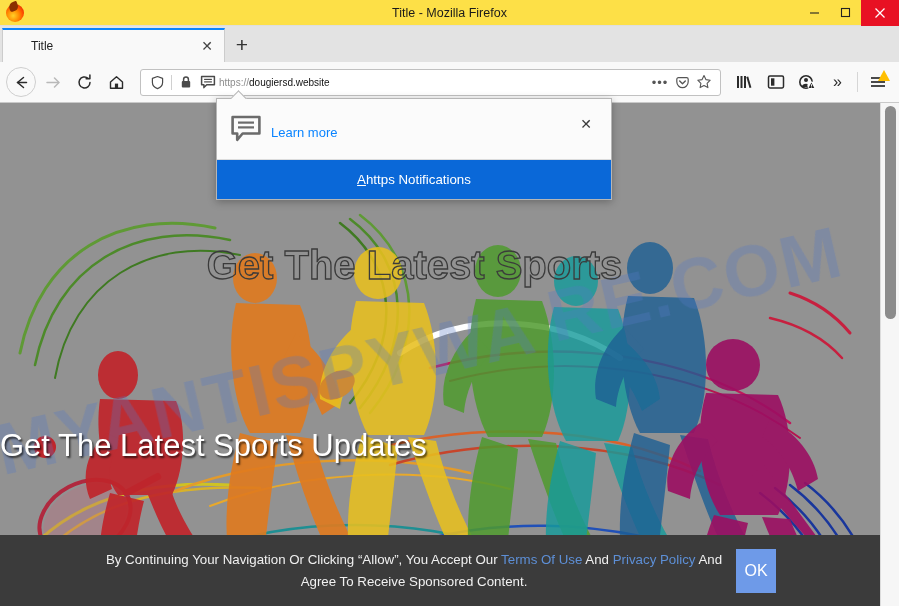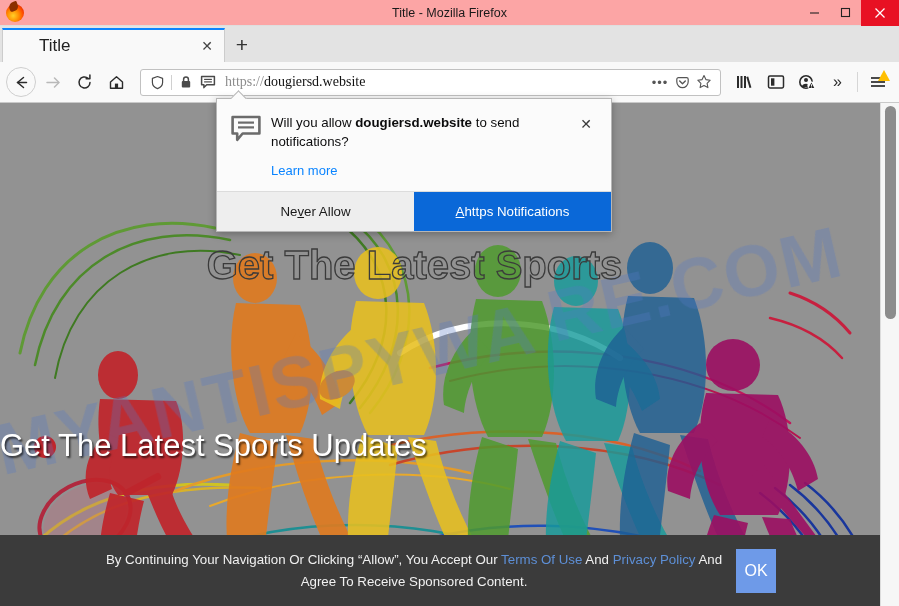--- a/index.html
+++ b/index.html
@@ -8,21 +8,21 @@
     overflow: hidden;
     font-family: "Liberation Sans", sans-serif;
     background: #f0f0f0;
   }
 
   .window { position: relative; width: 899px; height: 606px; background: #fff; }
 
   
   .titlebar {
     position: absolute; top: 0; left: 0; width: 899px; height: 26px;
-    background: #fca5a5;
+    background: #fde047;
     border-bottom: 1px solid #dedede;
     display: flex; align-items: center;
   }
   .ff-logo {
     width: 18px; height: 18px; margin-left: 6px;
     border-radius: 50%;
     background: radial-gradient(circle at 40% 65%, #ffd028 0%, #ff8a00 38%, #ff4d00 62%, #d62b00 85%);
     position: relative; flex: 0 0 auto;
   }
   .ff-logo::after{
@@ -47,21 +47,21 @@
     display: flex; align-items: flex-end;
   }
   .tab {
     position: relative;
     width: 223px; height: 34px; margin-left: 2px;
     background: #f9f9f9;
     display: flex; align-items: center;
     border-top: 2px solid #0a84ff;
     border-left: 1px solid #ccc; border-right: 1px solid #ccc;
   }
-  .tab-label { font-size: 17px; color: #222; margin-left: 36px; flex: 1; }
+  .tab-label { font-size: 12px; color: #222; margin-left: 28px; flex: 1; }
   .tab-close {
     width: 22px; height: 22px; margin-right: 6px;
     display: flex; align-items: center; justify-content: center;
     font-size: 14px; color: #444;
   }
   .newtab {
     width: 34px; height: 34px; display: flex; align-items: center; justify-content: center;
     font-size: 21px; color: #333; font-weight: 300;
   }
 
@@ -78,21 +78,21 @@
   .navbtn.back { border: 1px solid #cfcfcf; border-radius: 50%; width: 30px; height: 30px; }
   .navbtn.fwd { color: #b9b9b9; }
 
   .urlbar {
     flex: 1; height: 27px; margin: 0 8px;
     background: #fff; border: 1px solid #c1c1c1; border-radius: 3px;
     display: flex; align-items: center; padding: 0 5px;
   }
   .ub-icon { width: 22px; height: 22px; display: flex; align-items: center; justify-content: center; color: #4a4a4a; }
   .ub-sep { width: 1px; height: 15px; background: #d0d0d0; margin: 0 3px; }
-  .ub-url { flex: 1; font-size: 14px; color: #111; margin-left: 6px; white-space: nowrap; font-family: Liberation Serif, serif; }
+  .ub-url { flex: 1; font-size: 10px; color: #111; margin-left: 0; white-space: nowrap; }
   .ub-url .scheme { color: #8d8d8d; }
   .ub-right { display: flex; align-items: center; }
 
   .tb-icons { display: flex; align-items: center; }
   .tb-icon {
     width: 31px; height: 30px; display: flex; align-items: center; justify-content: center;
     color: #2b2b2b; position: relative;
   }
   .tb-sep { width: 1px; height: 20px; background: #d6d6d6; margin: 0 4px; }
   .badge-warn {
@@ -472,31 +472,25 @@
     <div class="dh-arrow"></div>
     <div class="dh-body">
       <div class="dh-icon">
         <svg width="30" height="28" viewBox="0 0 30 28">
           <path d="M1.6 2 h26.8 v16.5 H11.6 L6.2 24.8 V18.5 H1.6 Z" fill="none" stroke="#6b6b6b" stroke-width="2.6" stroke-linejoin="round"></path>
           <line x1="7" y1="7.6" x2="23" y2="7.6" stroke="#6b6b6b" stroke-width="2.2"></line>
           <line x1="7" y1="12.4" x2="23" y2="12.4" stroke="#6b6b6b" stroke-width="2.2"></line>
         </svg>
       </div>
       <div class="dh-main">
-        <div class="dh-q"><span>Will you allow </span><b>dougiersd.website</b><span> to send notifications?</span></div>
         <a class="dh-learn" href="#">Learn more</a>
       </div>
       <div class="dh-close">✕</div>
     </div>
     <div class="dh-actions">
-      <div class="dh-btn secondary">
-          <span>Ne</span>
-          <span class="ak">v</span>
-          <span>er Allow</span>
-        </div>
       <div class="dh-btn primary">
           <span class="ak">A</span>
           <span>https Notifications</span>
         </div>
     </div>
   </div>
 
 </div>
 
 </body></html>

